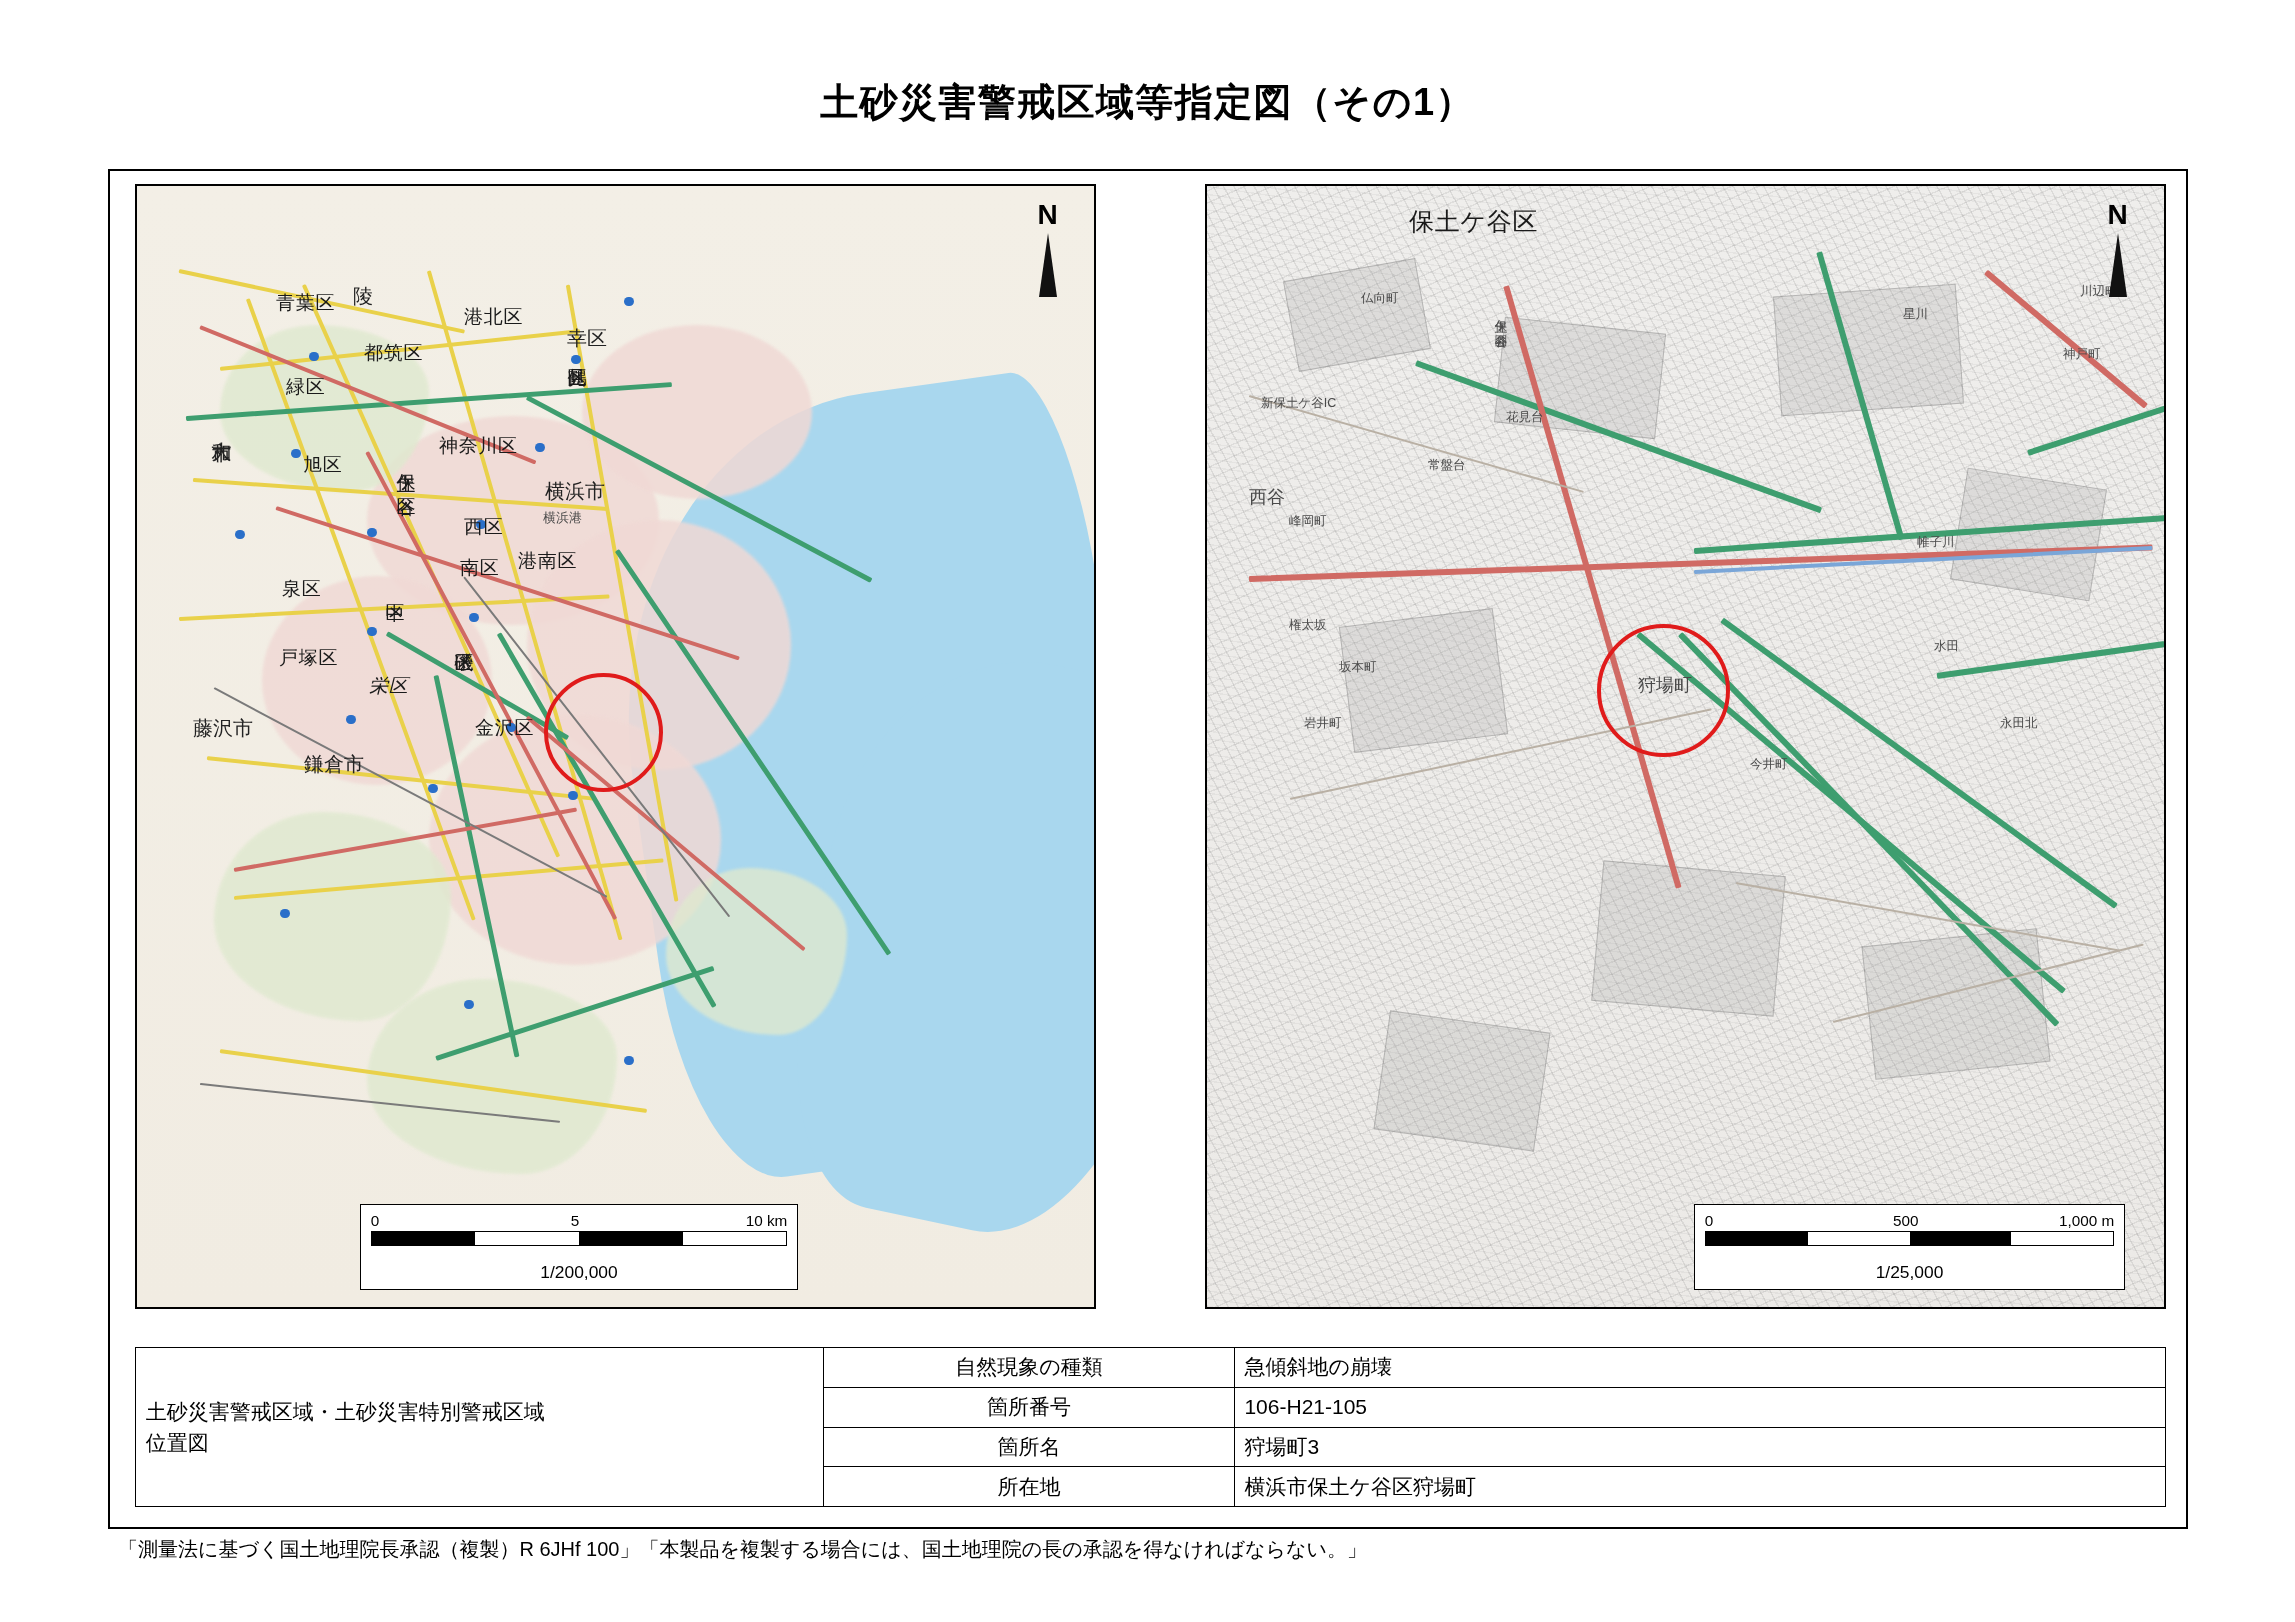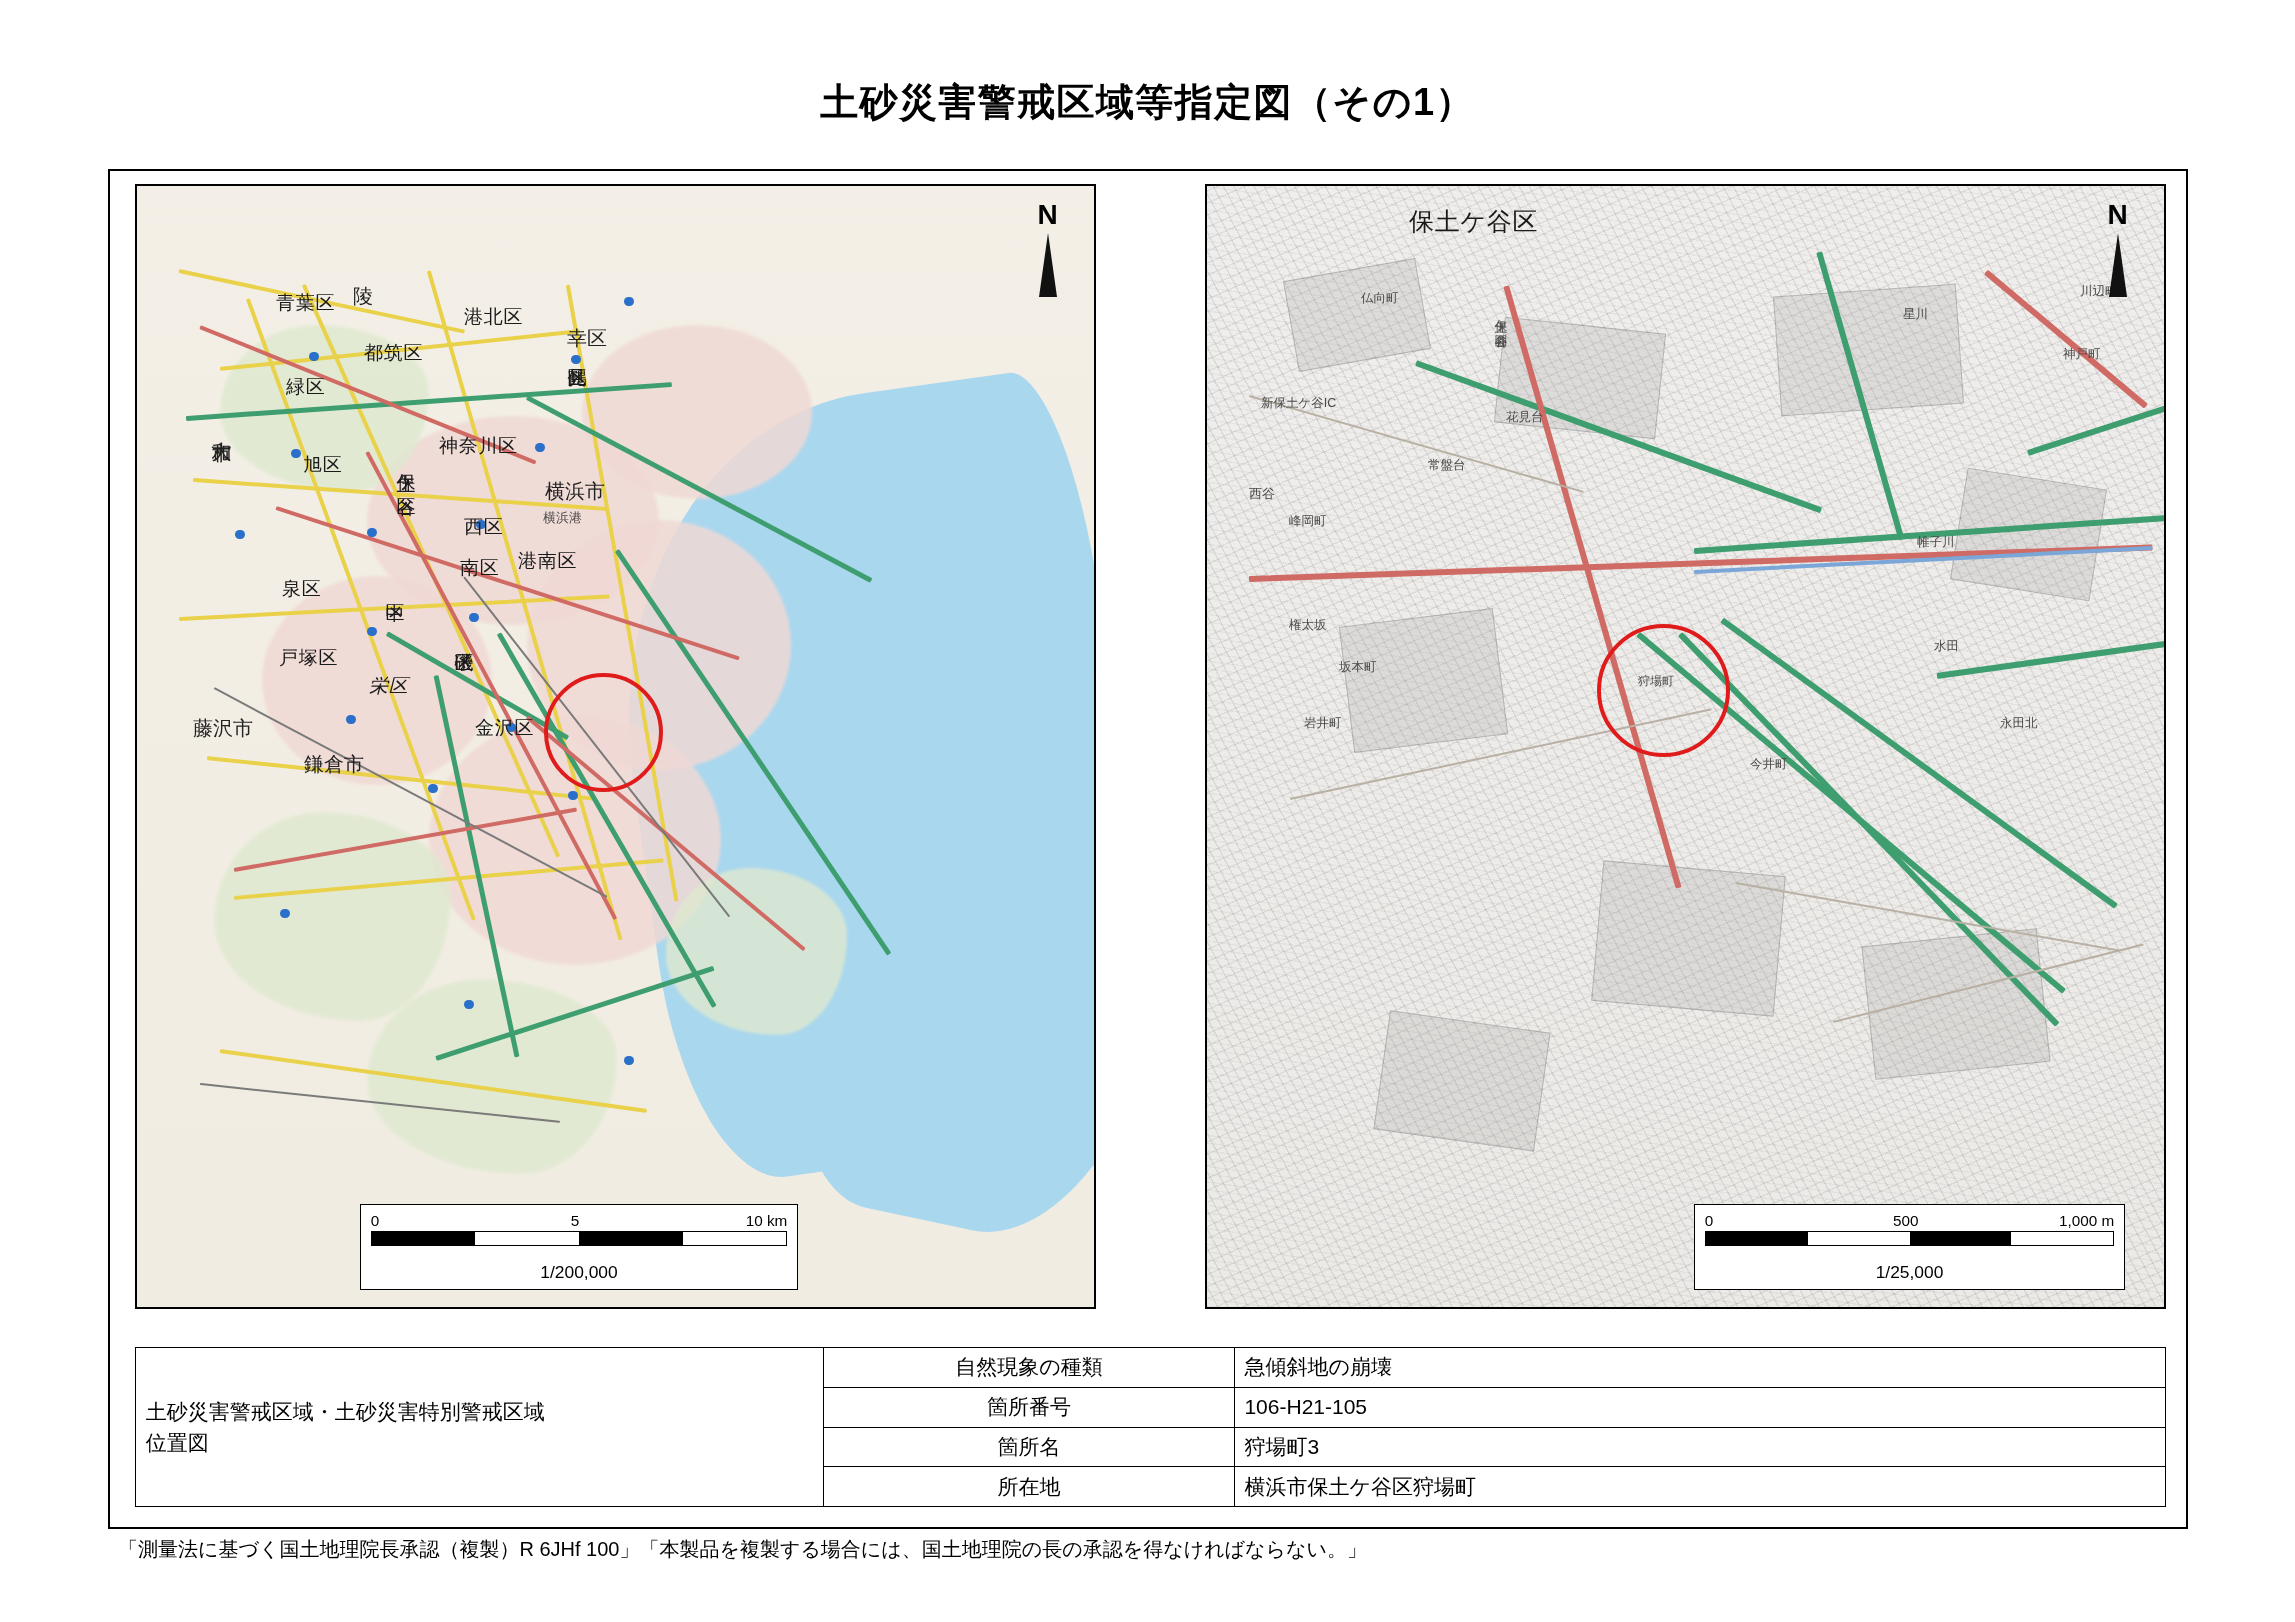--- a/index.html
+++ b/index.html
@@ -430,26 +430,26 @@
       <div class="road thin" style="left:626px;top:835px;width:320px;transform:rotate(-14deg);"></div>
 
       <div class="ward-label" style="left:202px;top:19.5px;font-size:25px;">保土ケ谷区</div>
       <div class="town-label" style="left:154px;top:104px;font-size:12.5px;">仏向町</div>
       <div class="town-label" style="left:285px;top:125px;font-size:12.5px;writing-mode:vertical-rl;height:83px;">保土ケ谷公園</div>
       <div class="town-label" style="left:299px;top:223px;font-size:12.5px;">花見台</div>
       <div class="town-label" style="left:221px;top:271px;font-size:12.5px;">常盤台</div>
       <div class="town-label" style="left:54px;top:209px;font-size:12.5px;">新保土ケ谷IC</div>
       <div class="town-label" style="left:696px;top:120px;font-size:12.5px;">星川</div>
       <div class="town-label" style="left:82px;top:327px;font-size:12.5px;">峰岡町</div>
-      <div class="town-label" style="left:42px;top:299px;font-size:13px;">西谷</div>
+      <div class="town-label" style="left:42px;top:299px;font-size:18px;">西谷</div>
       <div class="town-label" style="left:82px;top:431px;font-size:12.5px;">権太坂</div>
       <div class="town-label" style="left:710px;top:348px;font-size:12.5px;">帷子川</div>
       <div class="town-label" style="left:132px;top:473px;font-size:12.5px;">坂本町</div>
       <div class="town-label" style="left:97px;top:529px;font-size:12.5px;">岩井町</div>
-      <div class="town-label" style="left:431px;top:487px;font-size:12px;">狩場町</div>
+      <div class="town-label" style="left:431px;top:487px;font-size:18px;">狩場町</div>
       <div class="town-label" style="left:543px;top:570px;font-size:12.5px;">今井町</div>
       <div class="town-label" style="left:856px;top:160px;font-size:12.5px;">神戸町</div>
       <div class="town-label" style="left:873px;top:97px;font-size:12.5px;">川辺町</div>
       <div class="town-label" style="left:793px;top:529px;font-size:12.5px;">永田北</div>
       <div class="town-label" style="left:727px;top:452px;font-size:12.5px;">水田</div>
 
       <div class="red-circle" id="circle-detail"></div>
 
       <div class="north-arrow" style="right:22px;top:15.3px;">
         <div class="n-letter">N</div>

